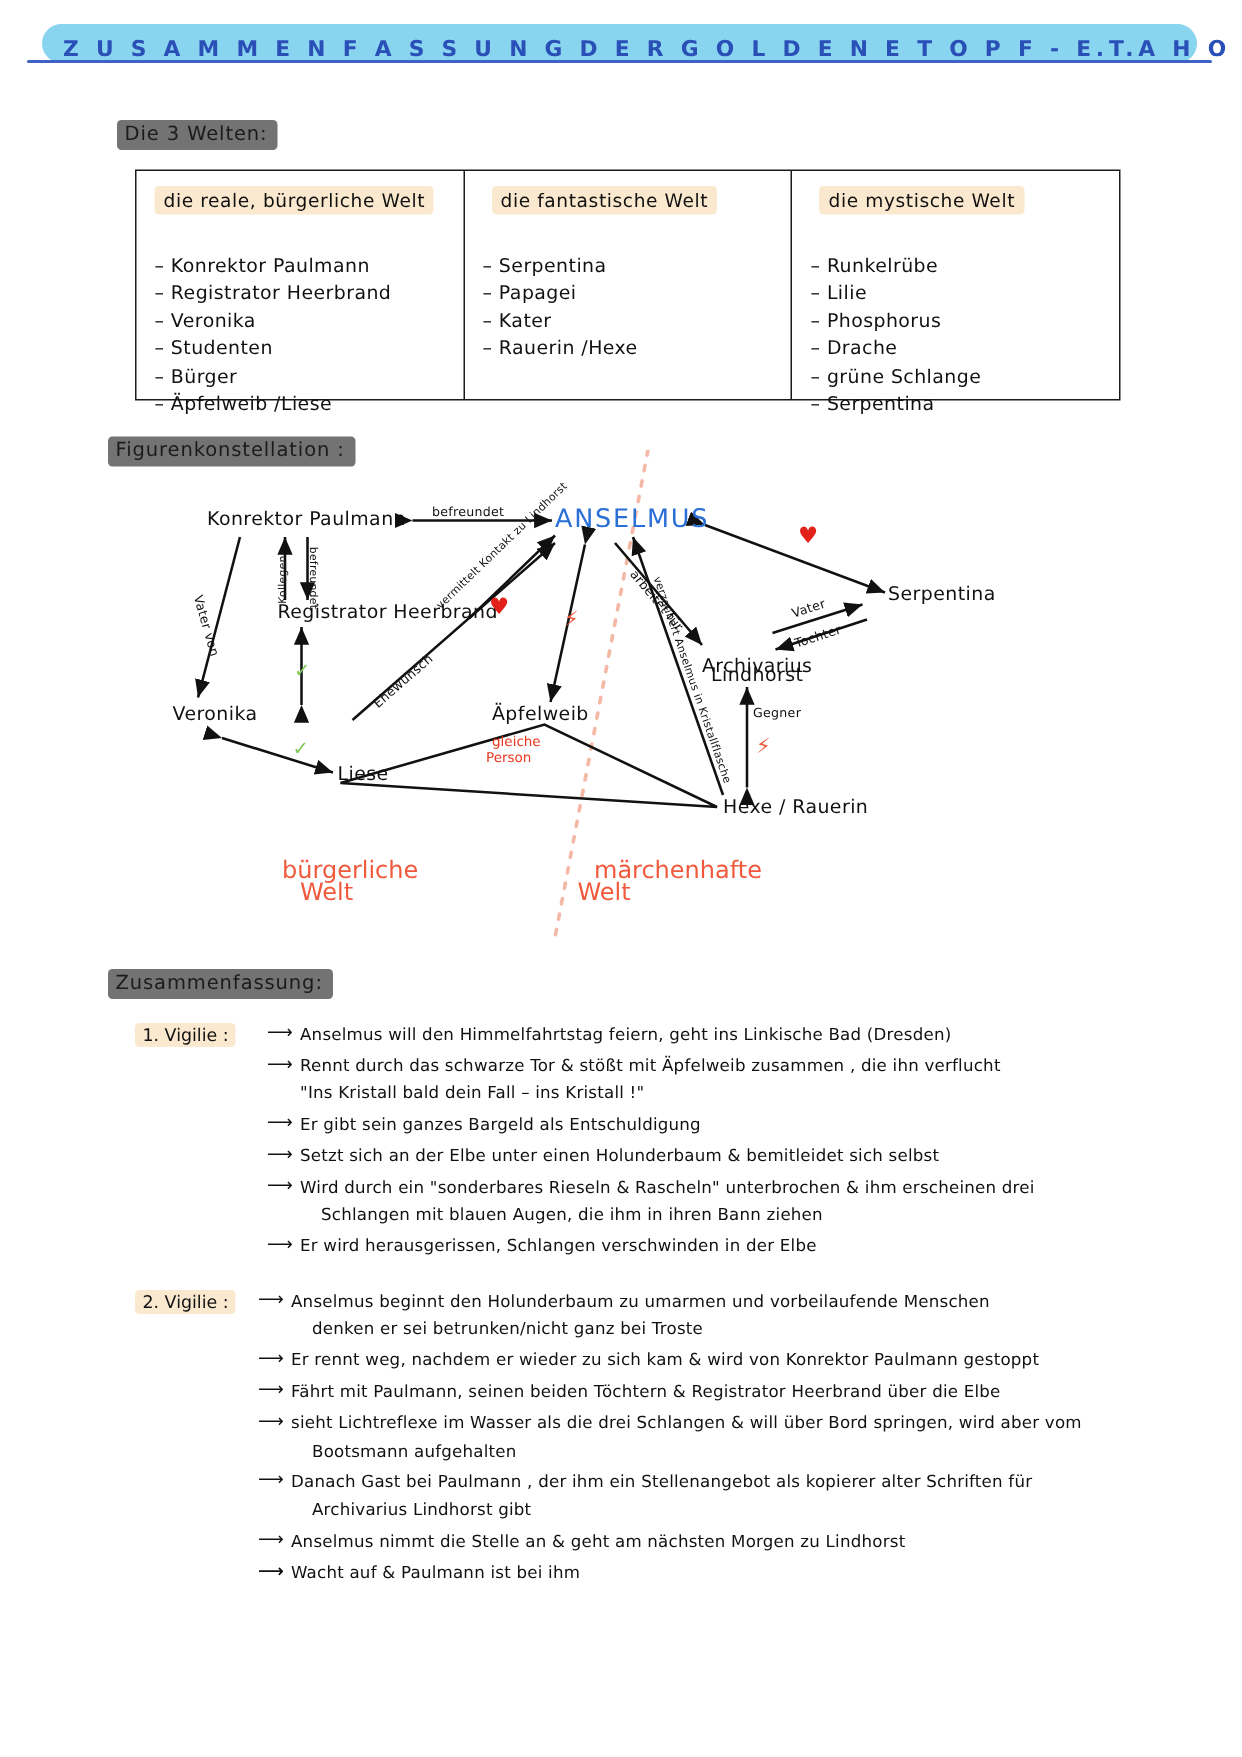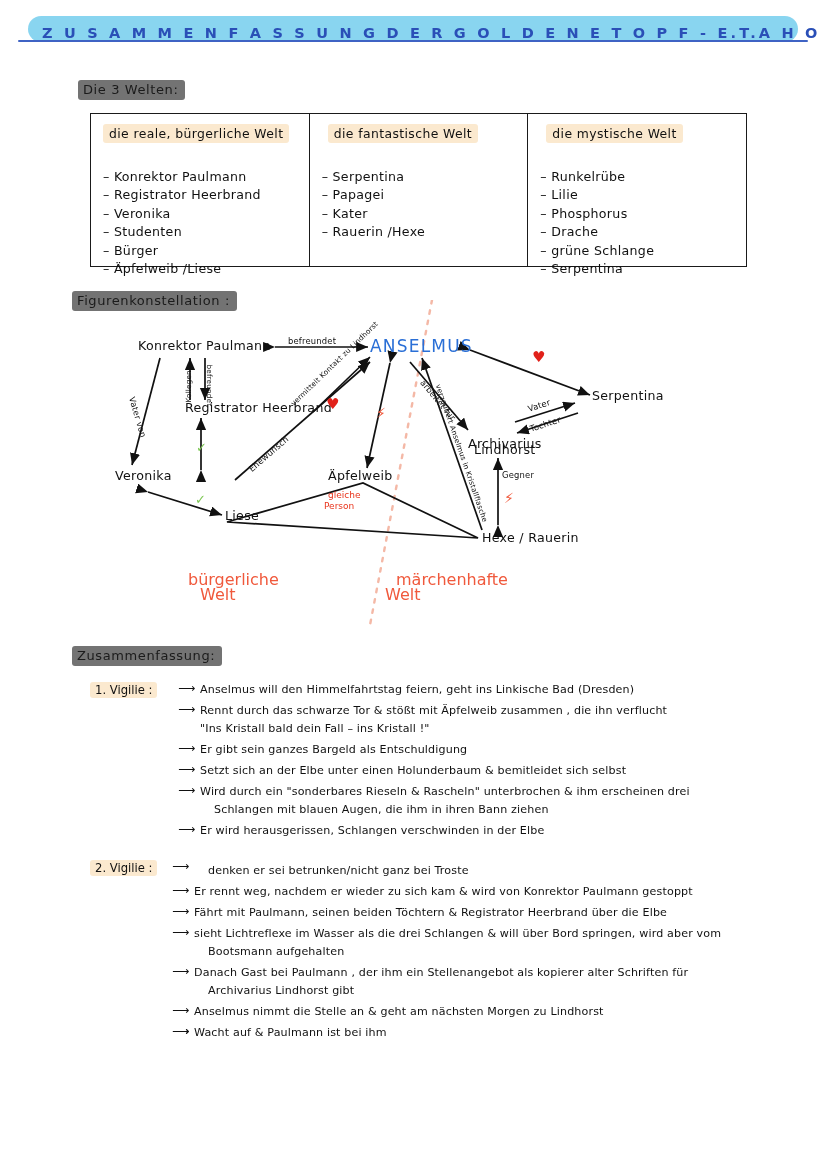--- a/index.html
+++ b/index.html
@@ -242,21 +242,21 @@
       <div class="li"><span class="arw">⟶</span><span>Setzt sich an der Elbe unter einen Holunderbaum &amp; bemitleidet sich selbst</span></div>
       <div class="li tight"><span class="arw">⟶</span><span>Wird durch ein "sonderbares Rieseln &amp; Rascheln" unterbrochen &amp; ihm erscheinen    drei</span></div>
       <div class="li noarw"><span style="padding-left:14px;display:inline-block;">Schlangen mit blauen Augen, die ihm in ihren  Bann  ziehen</span></div>
       <div class="li"><span class="arw">⟶</span><span>Er wird  herausgerissen, Schlangen verschwinden  in  der  Elbe</span></div>
     </div>
   </div>
 
   <div class="vig" style="left:90px;top:860px;width:690px;">
     <div class="vig-label">2. Vigilie :</div>
     <div class="vig-body" style="left:82px;">
-      <div class="li tight"><span class="arw">⟶</span></div>
+      <div class="li tight"><span class="arw">⟶</span><span>Anselmus beginnt den Holunderbaum  zu  umarmen  und  vorbeilaufende  Menschen</span></div>
       <div class="li noarw"><span style="padding-left:14px;display:inline-block;">denken  er  sei  betrunken/nicht  ganz  bei Troste</span></div>
       <div class="li"><span class="arw">⟶</span><span>Er rennt weg, nachdem er  wieder  zu sich kam &amp; wird von Konrektor Paulmann gestoppt</span></div>
       <div class="li"><span class="arw">⟶</span><span>Fährt mit Paulmann, seinen beiden Töchtern &amp; Registrator Heerbrand über die Elbe</span></div>
       <div class="li tight"><span class="arw">⟶</span><span>sieht Lichtreflexe im Wasser als die drei Schlangen &amp; will über Bord springen, wird  aber   vom</span></div>
       <div class="li noarw"><span style="padding-left:14px;display:inline-block;">Bootsmann aufgehalten</span></div>
       <div class="li tight"><span class="arw">⟶</span><span>Danach Gast bei Paulmann , der  ihm  ein  Stellenangebot  als  kopierer alter Schriften  für</span></div>
       <div class="li noarw"><span style="padding-left:14px;display:inline-block;">Archivarius Lindhorst  gibt</span></div>
       <div class="li"><span class="arw">⟶</span><span>Anselmus nimmt die Stelle an &amp; geht am nächsten Morgen zu Lindhorst</span></div>
       <div class="li"><span class="arw">⟶</span></div>
       <div class="li"><span class="arw">⟶</span><span>Wacht auf &amp; Paulmann ist bei ihm</span></div>

